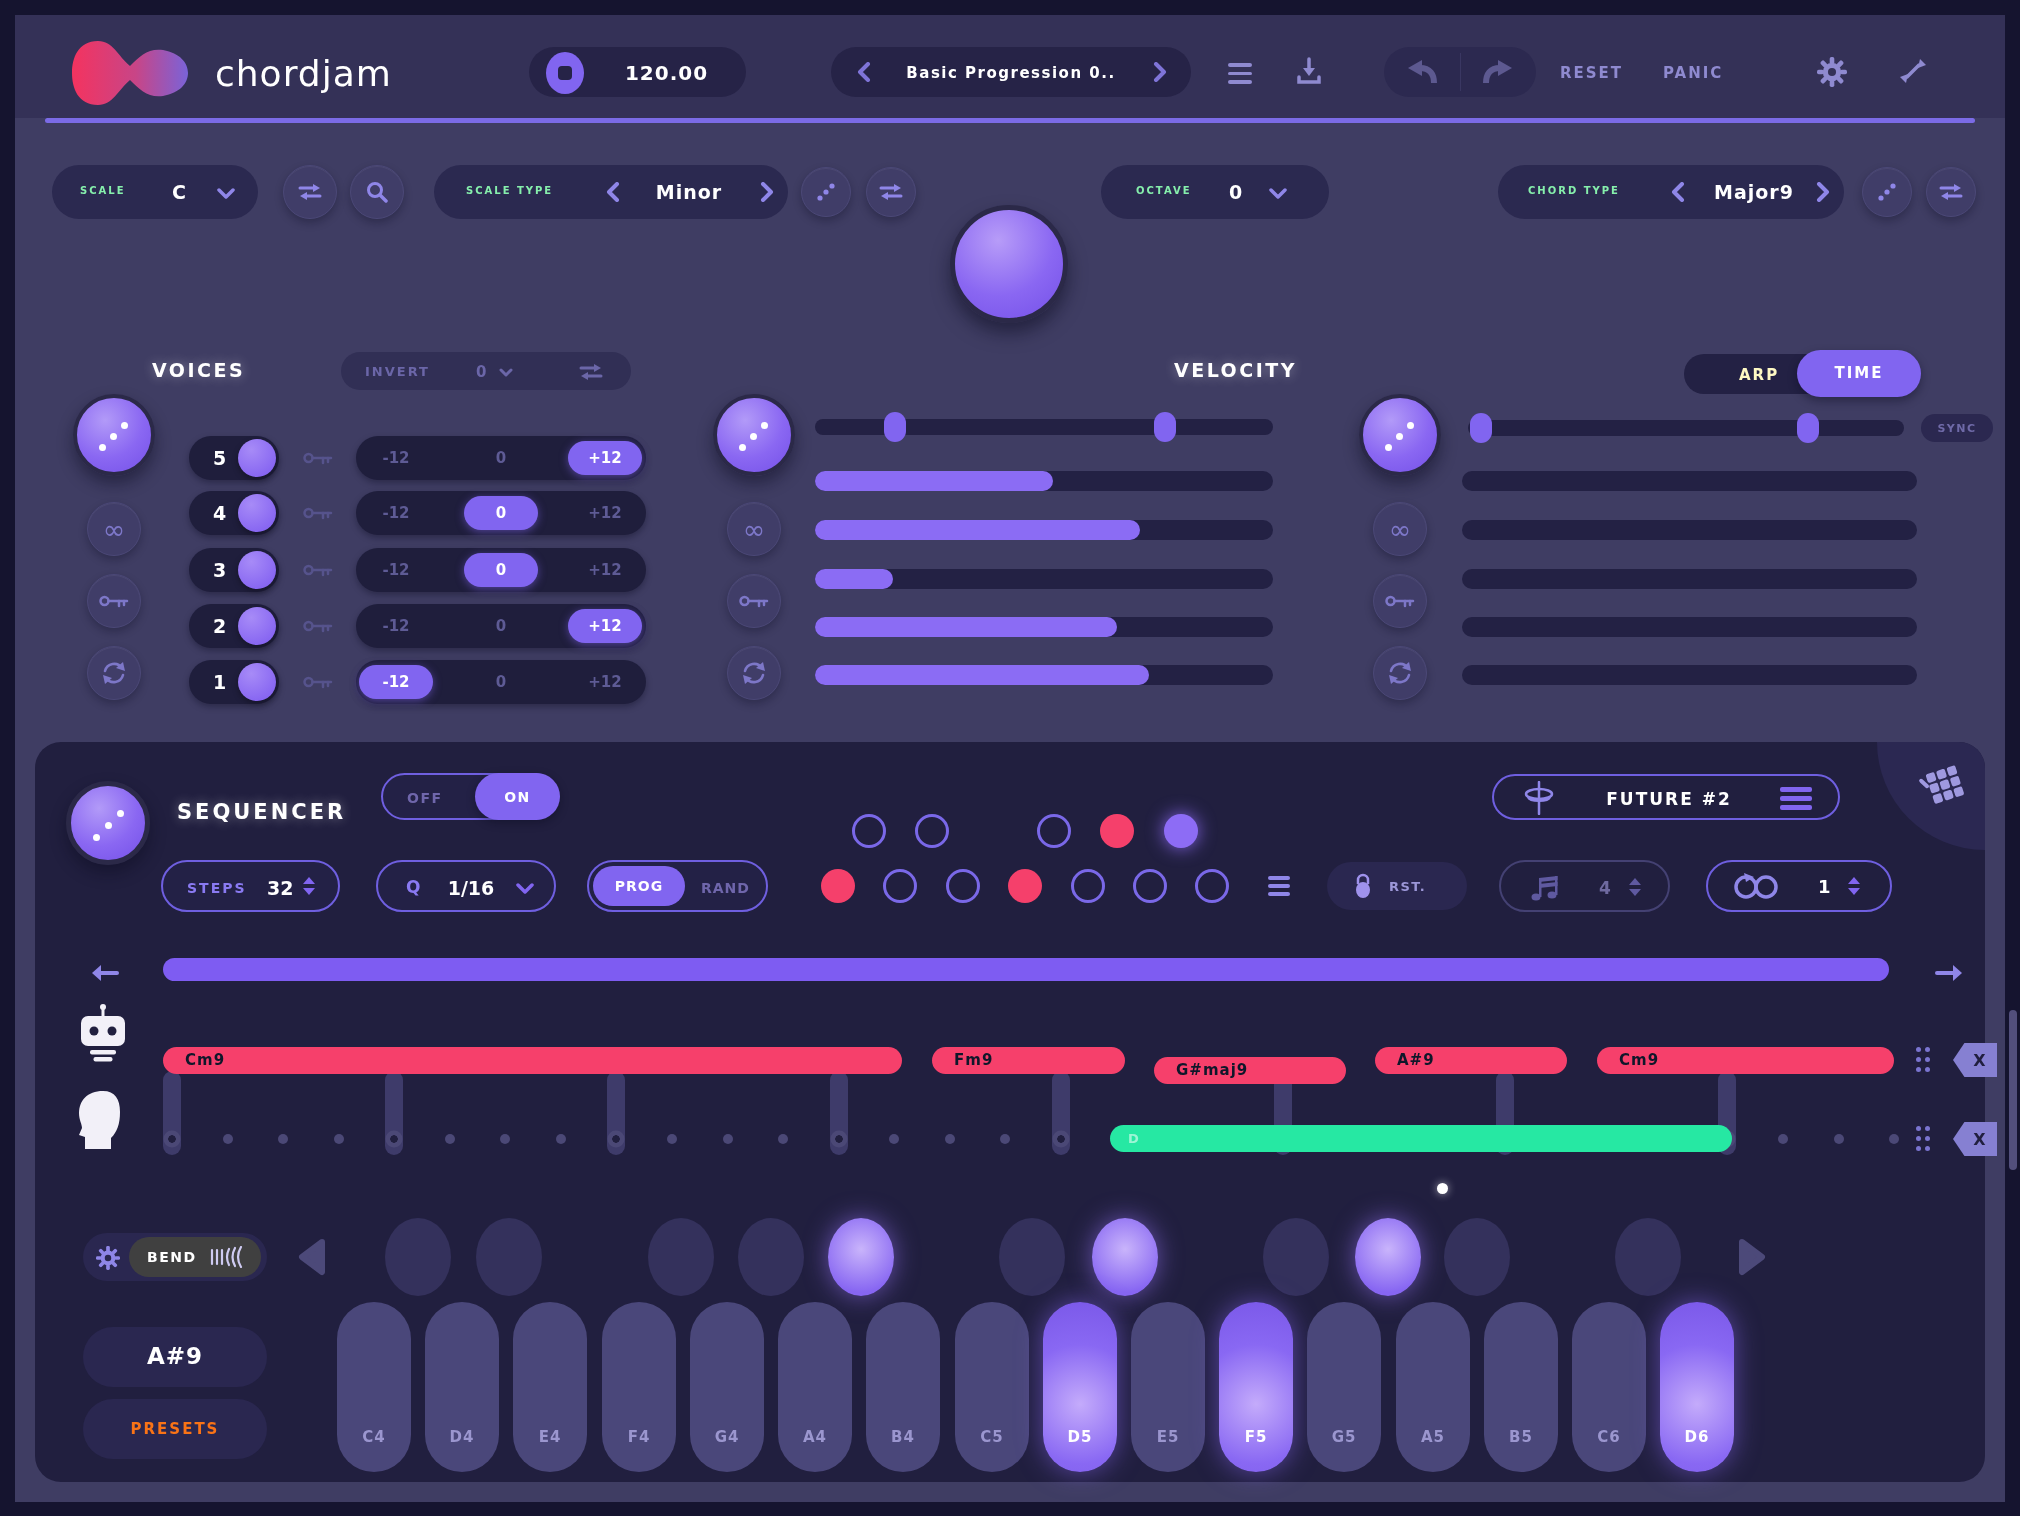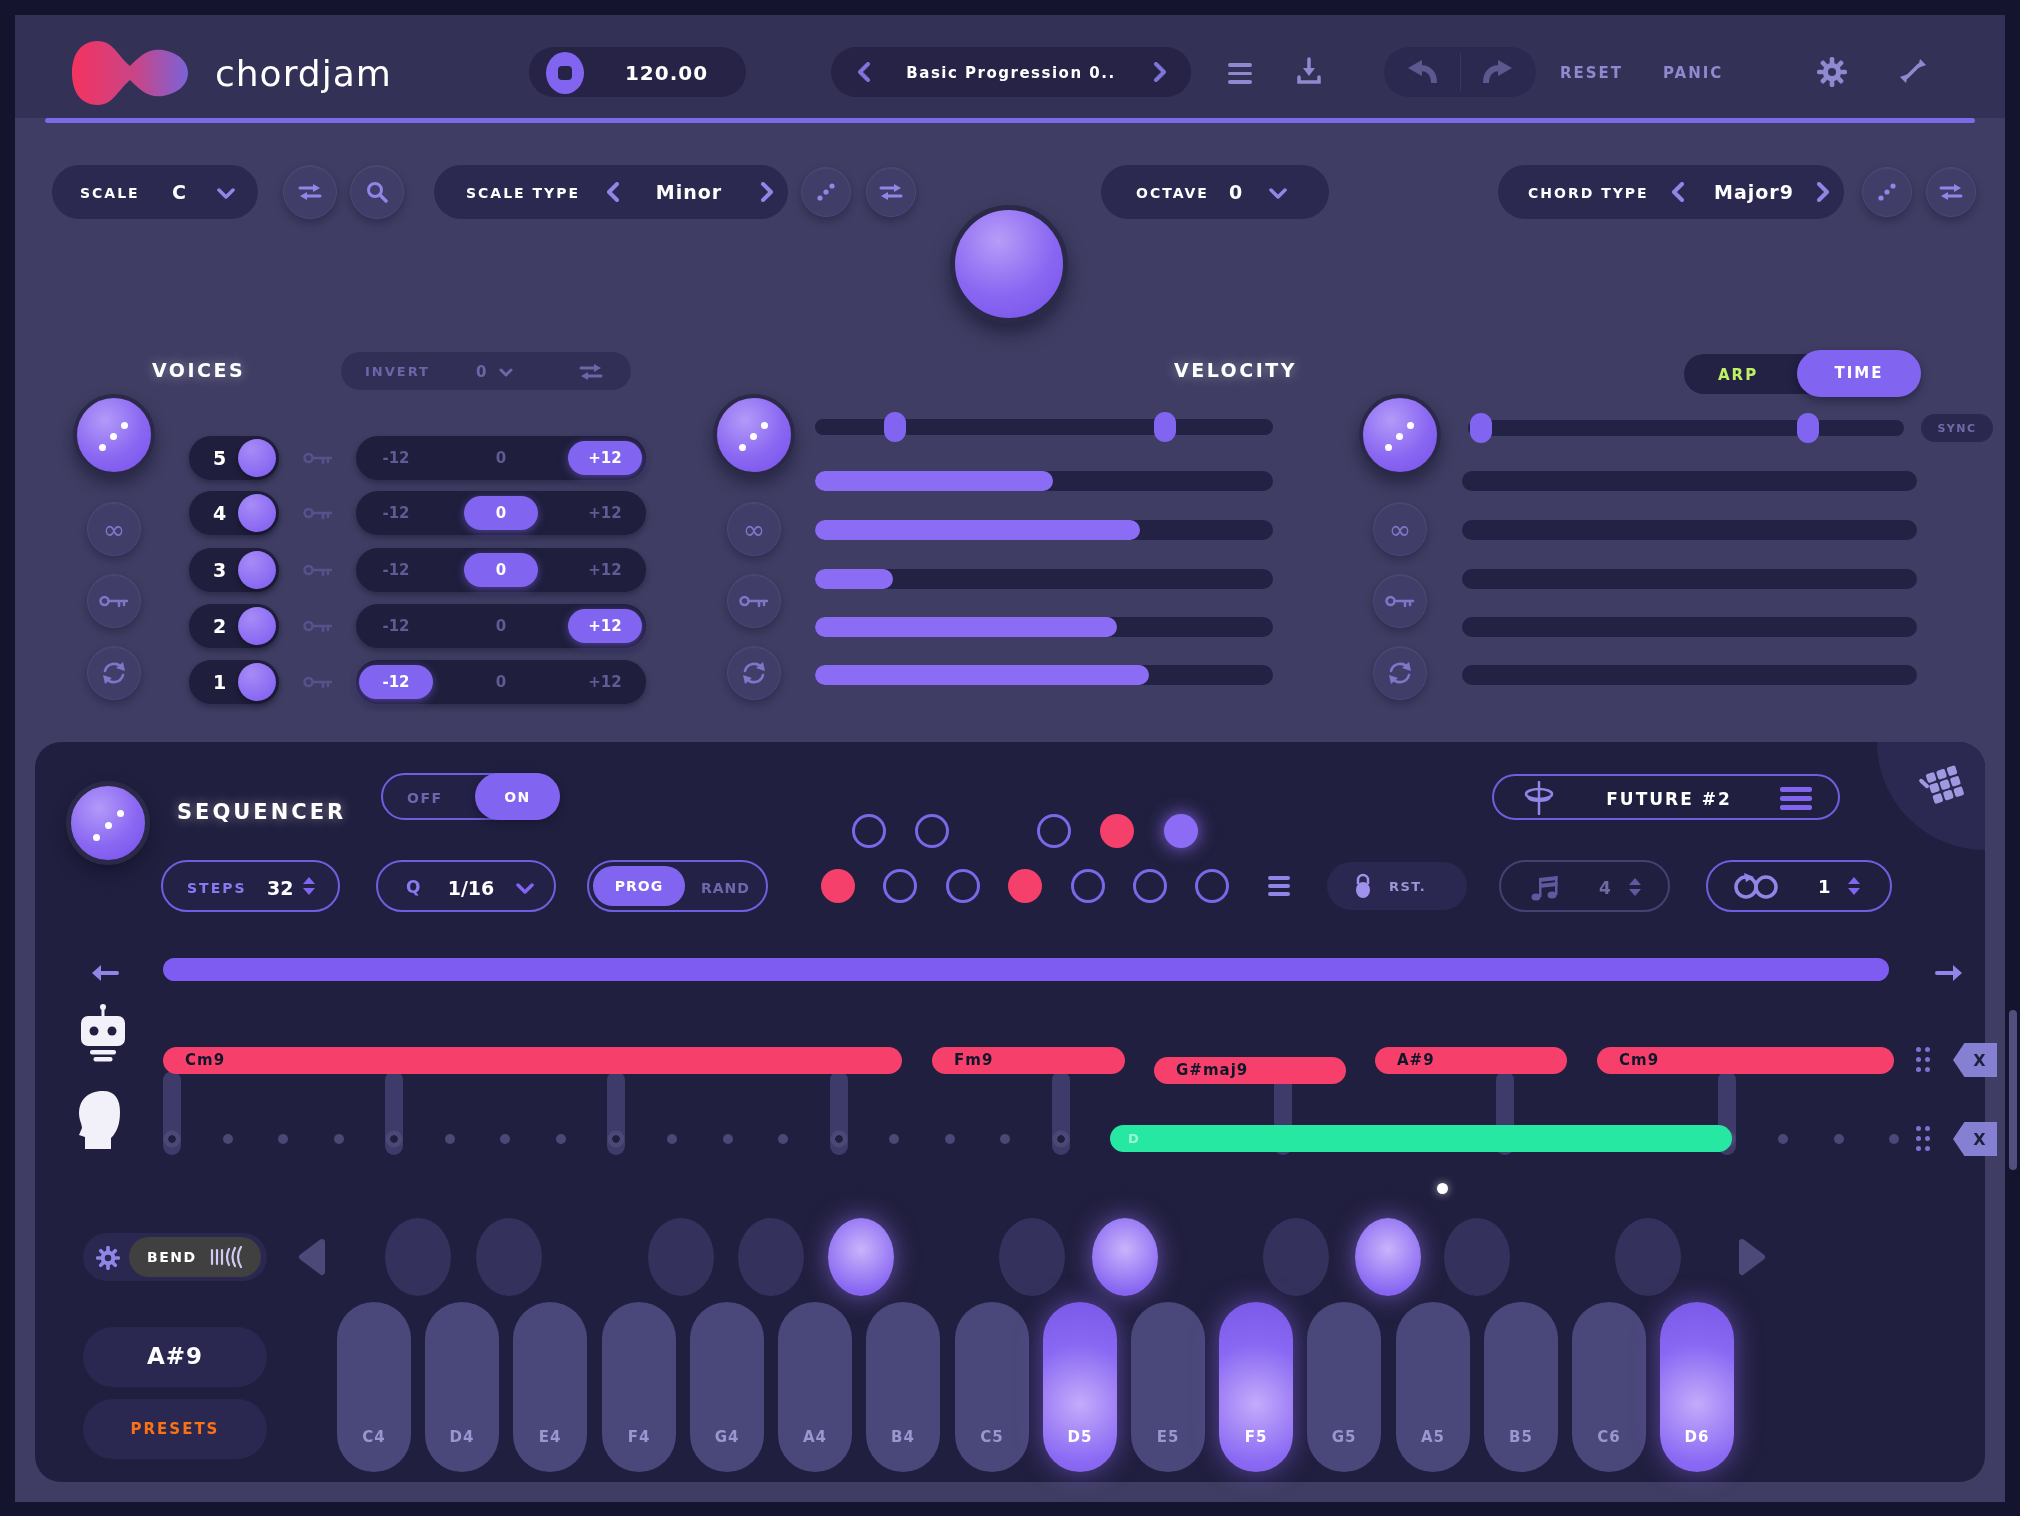--- a/index.html
+++ b/index.html
@@ -5,21 +5,21 @@
   html,body{margin:0;padding:0;background:#15142f;}
   *{box-sizing:border-box;}
   .app{position:relative;width:2020px;height:1516px;background:#15142f;overflow:hidden;
        font-family:"DejaVu Sans",sans-serif;font-weight:700;}
   .main{position:absolute;left:15px;top:15px;width:1990px;height:1487px;background:#3f3d63;}
   .abs{position:absolute;}
   .header{position:absolute;left:0;top:0;width:1990px;height:103px;background:#343157;}
   .hline{position:absolute;left:30px;top:103px;width:1930px;height:5px;border-radius:3px;background:#7b6be6;}
   .pill{position:absolute;background:#262347;border-radius:27px;}
   .pill2{position:absolute;background:#2b2950;border-radius:27px;}
-  .lbl{color:#ffffff;font-size:14px;letter-spacing:2px;}
+  .lbl{color:#86efac;font-size:10px;letter-spacing:2px;}
   .wt{color:#fff;}
   .circbtn{position:absolute;border-radius:50%;background:#403d68;border:1px solid #4b4877;
            box-shadow:0 4px 8px rgba(10,10,30,.3), inset 0 1px 0 rgba(255,255,255,.06);
            display:flex;align-items:center;justify-content:center;color:#8f86e8;}
   .dice{position:absolute;border-radius:50%;
         background:radial-gradient(circle at 38% 30%, #b29af8 0%, #8a67f2 55%, #7450e8 100%);
         box-shadow:0 8px 16px rgba(10,10,30,.45);border:4px solid #2b2948;}
   .dice i{position:absolute;width:7px;height:7px;border-radius:50%;background:#fff;}
   .title-glow{color:#fff;letter-spacing:2.5px;text-shadow:0 0 12px rgba(255,255,255,.4);text-align:right;}
   .vrow{position:absolute;left:0;width:100%;height:44px;}
@@ -437,21 +437,21 @@
         </div>
         <div class="bar" style="left:800px;top:602px;width:458px;">
           <div class="fill" style="width:66%"></div>
         </div>
         <div class="bar" style="left:800px;top:650px;width:458px;">
           <div class="fill" style="width:73%"></div>
         </div>
       </div>
 
   <div class="abs" style="left:1669px;top:339px;width:235px;height:40px;border-radius:20px;background:#232144;">
-    <span class="abs" style="left:34px;top:12px;font-size:15px;letter-spacing:2px;color:#bef264;">ARP</span>
+    <span class="abs" style="left:55px;top:12px;font-size:15px;letter-spacing:2px;color:#fef9c3;">ARP</span>
   </div>
   <div class="abs" style="left:1782px;top:335px;width:124px;height:47px;border-radius:24px;background:#8165f0;box-shadow:0 4px 10px rgba(10,10,30,.4);">
     <span class="abs wt" style="left:0;top:14px;width:100%;text-align:center;font-size:15px;letter-spacing:2px;">TIME</span>
   </div>
   <div class="track" id="time-slider" style="left:1453px;top:405px;width:436px;">
         <div class="handle" style="left:3%"></div>
         <div class="handle" style="left:78%"></div>
       </div>
   <div class="abs" style="left:1906px;top:399px;width:72px;height:28px;border-radius:14px;background:#2b2850;">
     <span class="abs" style="left:0;top:8px;width:100%;text-align:center;font-size:11px;letter-spacing:1.5px;color:#6f6aa8;">SYNC</span>

